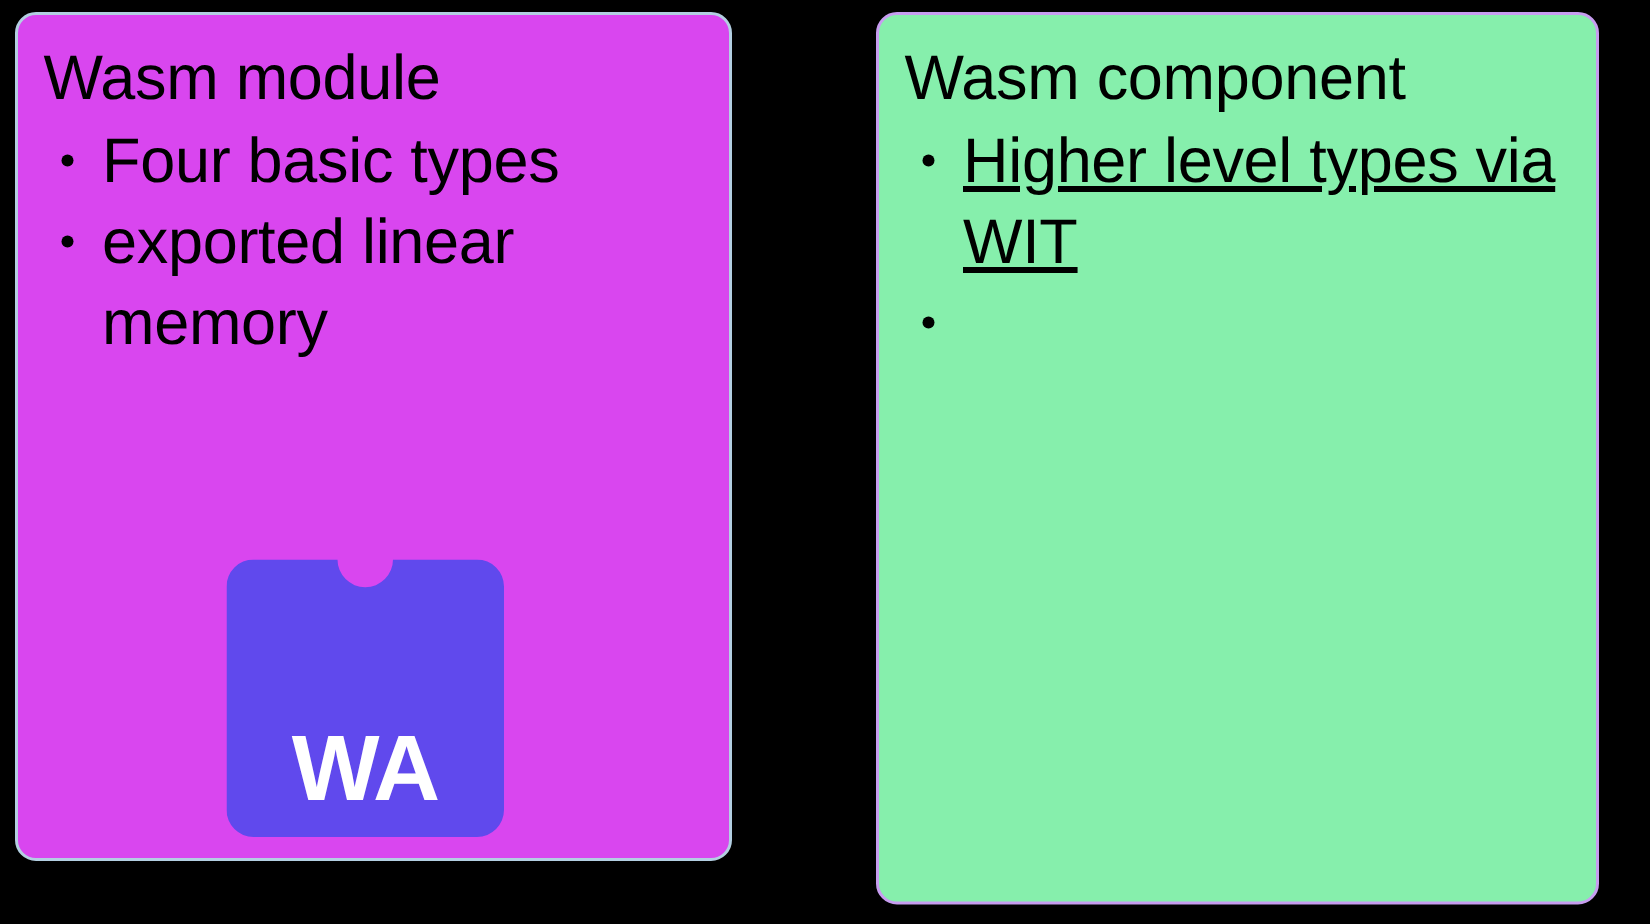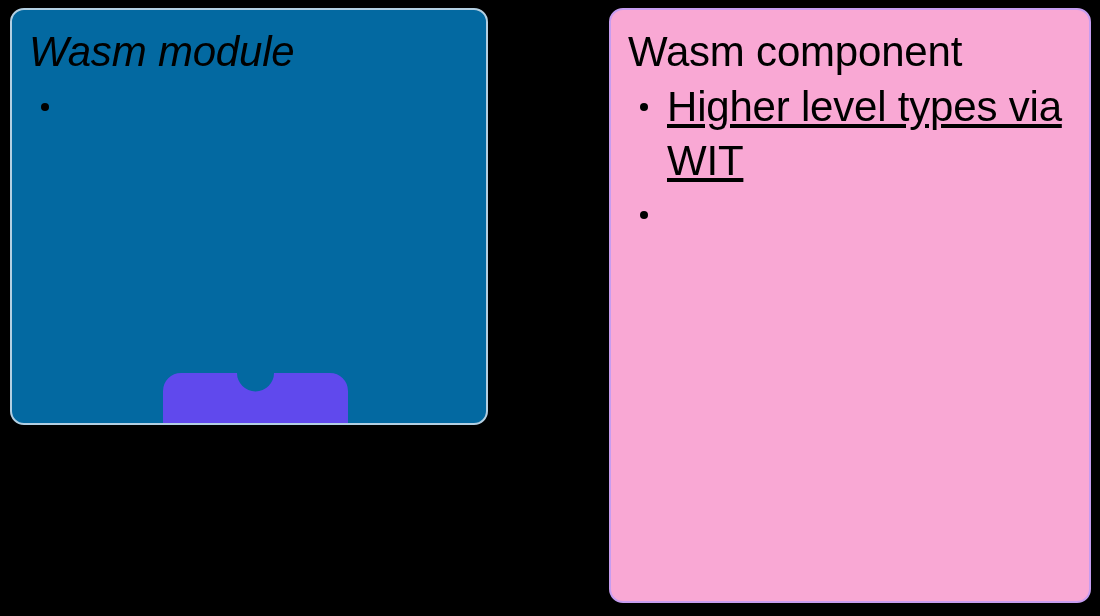--- a/index.html
+++ b/index.html
@@ -25,32 +25,31 @@
     position: absolute;
     box-sizing: border-box;
     border-radius: 14px;
     overflow: hidden;
   }
 
   .panel-module {
     left: 10px;
     top: 8px;
     width: 478px;
-    height: 417px;
-    background: #0369a1;
+    height: 566px;
+    background: #d946ef;
     border: 2px solid #b3cfe2;
-    font-style: italic;
   }
 
   .panel-component {
-    left: 609px;
+    left: 584px;
     top: 8px;
     width: 482px;
     height: 595px;
-    background: #f9a8d4;
+    background: #86efac;
     border: 2px solid #c79df0;
   }
 
   .panel-title {
     position: absolute;
     left: 17px;
     top: 16px;
     font-size: 42px;
     line-height: 52px;
     color: #000000;
@@ -91,21 +90,21 @@
     border-radius: 50%;
     background: #000000;
   }
 
   .wasm-logo {
     position: absolute;
     width: 185px;
     height: 185px;
   }
 
-  .logo-left  { left: 151px; top: 363px; }
+  .logo-left  { left: 139px; top: 363px; }
 
   .wasm-logo svg { display: block; width: 185px; height: 185px; }
 
   .wa-text {
     font-family: "Liberation Sans", sans-serif;
     font-weight: bold;
     font-size: 62px;
     fill: #FFFFFF;
     letter-spacing: -1px;
   }
@@ -115,20 +114,25 @@
 
 <div id="stage">
 
   <div class="panel panel-module">
 
     <div class="panel-title">Wasm module</div>
 
     <ul class="bullet-list">
       <li class="bullet-item">
         <span class="bullet-dot"></span>
+        <span>Four basic types</span>
+      </li>
+      <li class="bullet-item">
+        <span class="bullet-dot"></span>
+        <span>exported linear memory</span>
       </li>
     </ul>
 
     <div class="wasm-logo logo-left">
       <svg viewBox="0 0 185 185" xmlns="http://www.w3.org/2000/svg" aria-hidden="true">
         <path d="M18,0 H74 a18.5,18.5 0 0 0 37,0 H167 a18,18 0 0 1 18,18 V167 a18,18 0 0 1 -18,18 H18 a18,18 0 0 1 -18,-18 V18 a18,18 0 0 1 18,-18 Z" fill="#6049ED"></path>
         <text class="wa-text" x="92.5" y="160" text-anchor="middle">WA</text>
       </svg>
     </div>
   </div>

